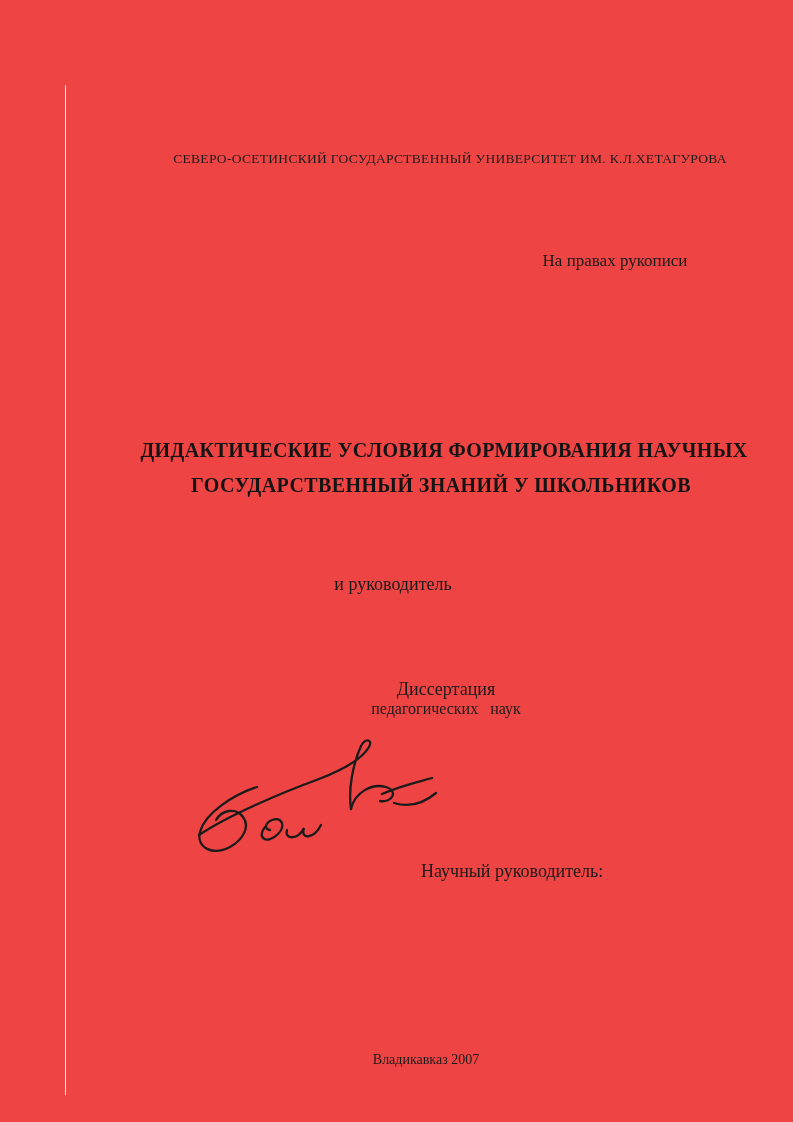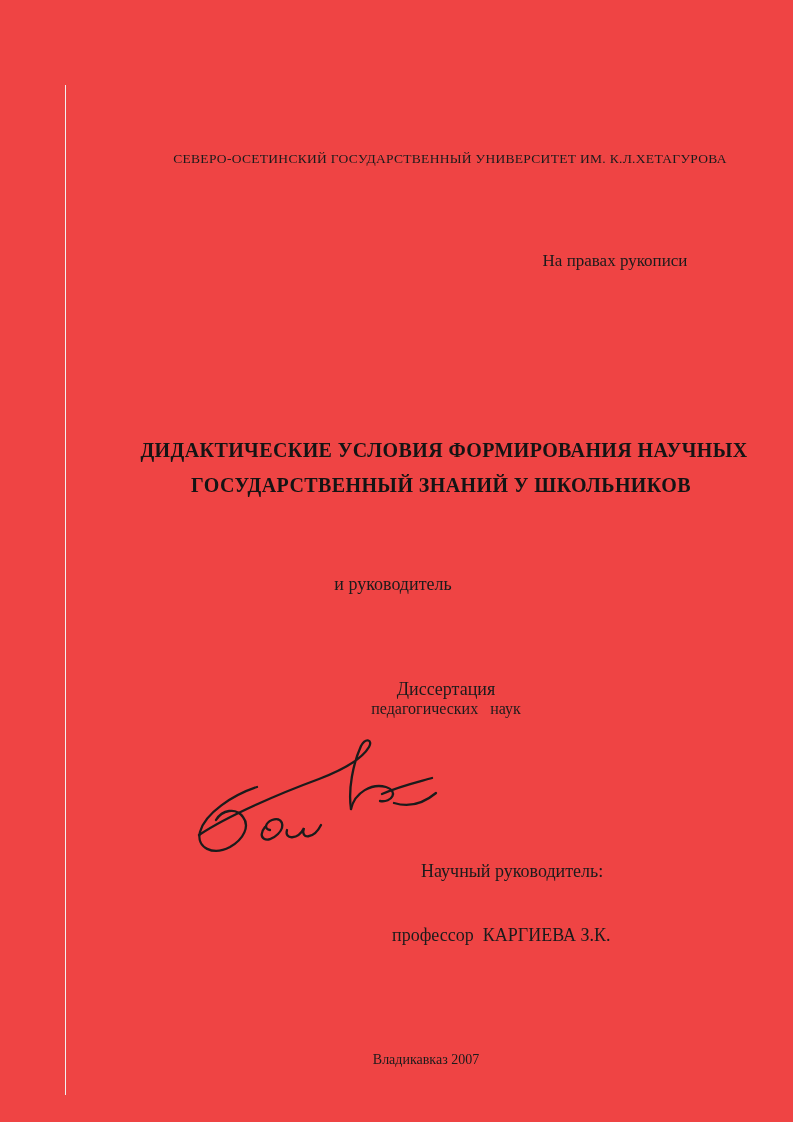--- a/index.html
+++ b/index.html
@@ -111,17 +111,16 @@
         <path d="M 166 76 C 170 59, 187 50, 201 54 C 214 58, 207 70, 195 68"></path>
         <path d="M 197 61 C 215 53, 233 49, 247 45"></path>
         <path d="M 209 70 C 225 75, 239 70, 251 60"></path>
       </g>
     </svg>
   </div>
 
   <div class="line supervisor-label">Научный руководитель:</div>
 
 
-  <div class="line supervisor-line2">профессор  КАРГИЕВА З.К.</div>
 
   <div class="line centered city-year">Владикавказ 2007</div>
 
 </div>
 
 </body></html>

